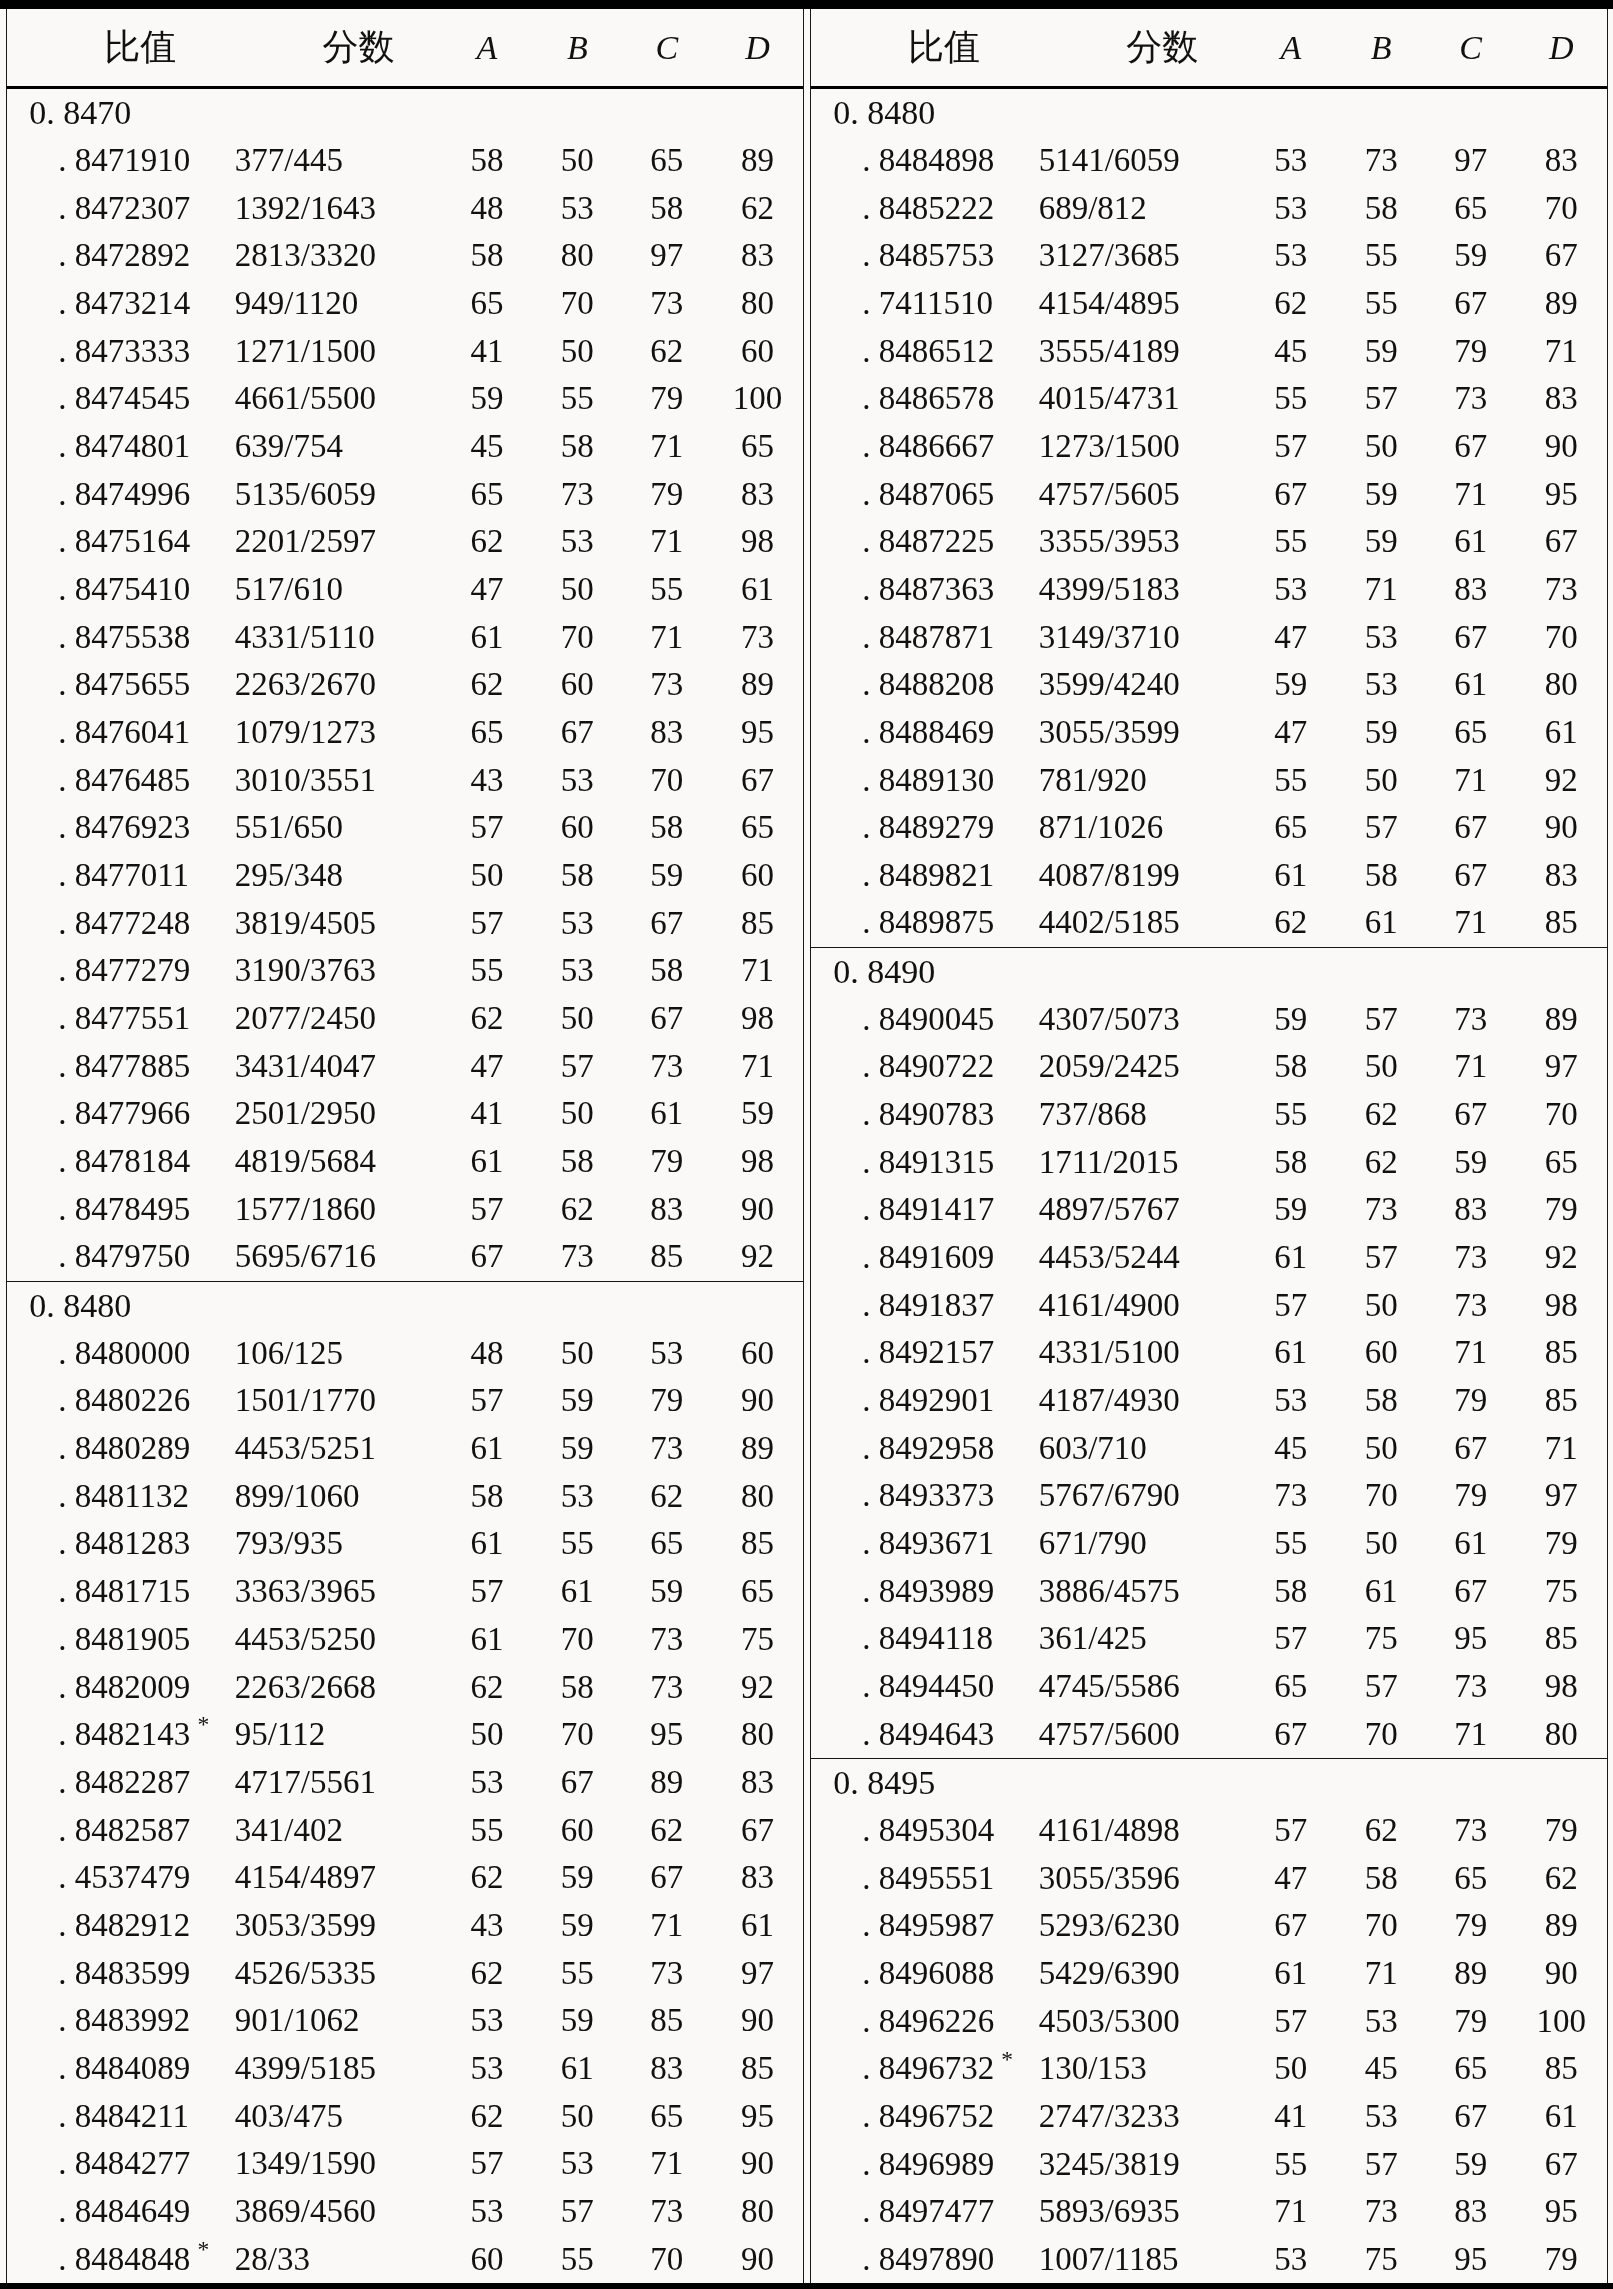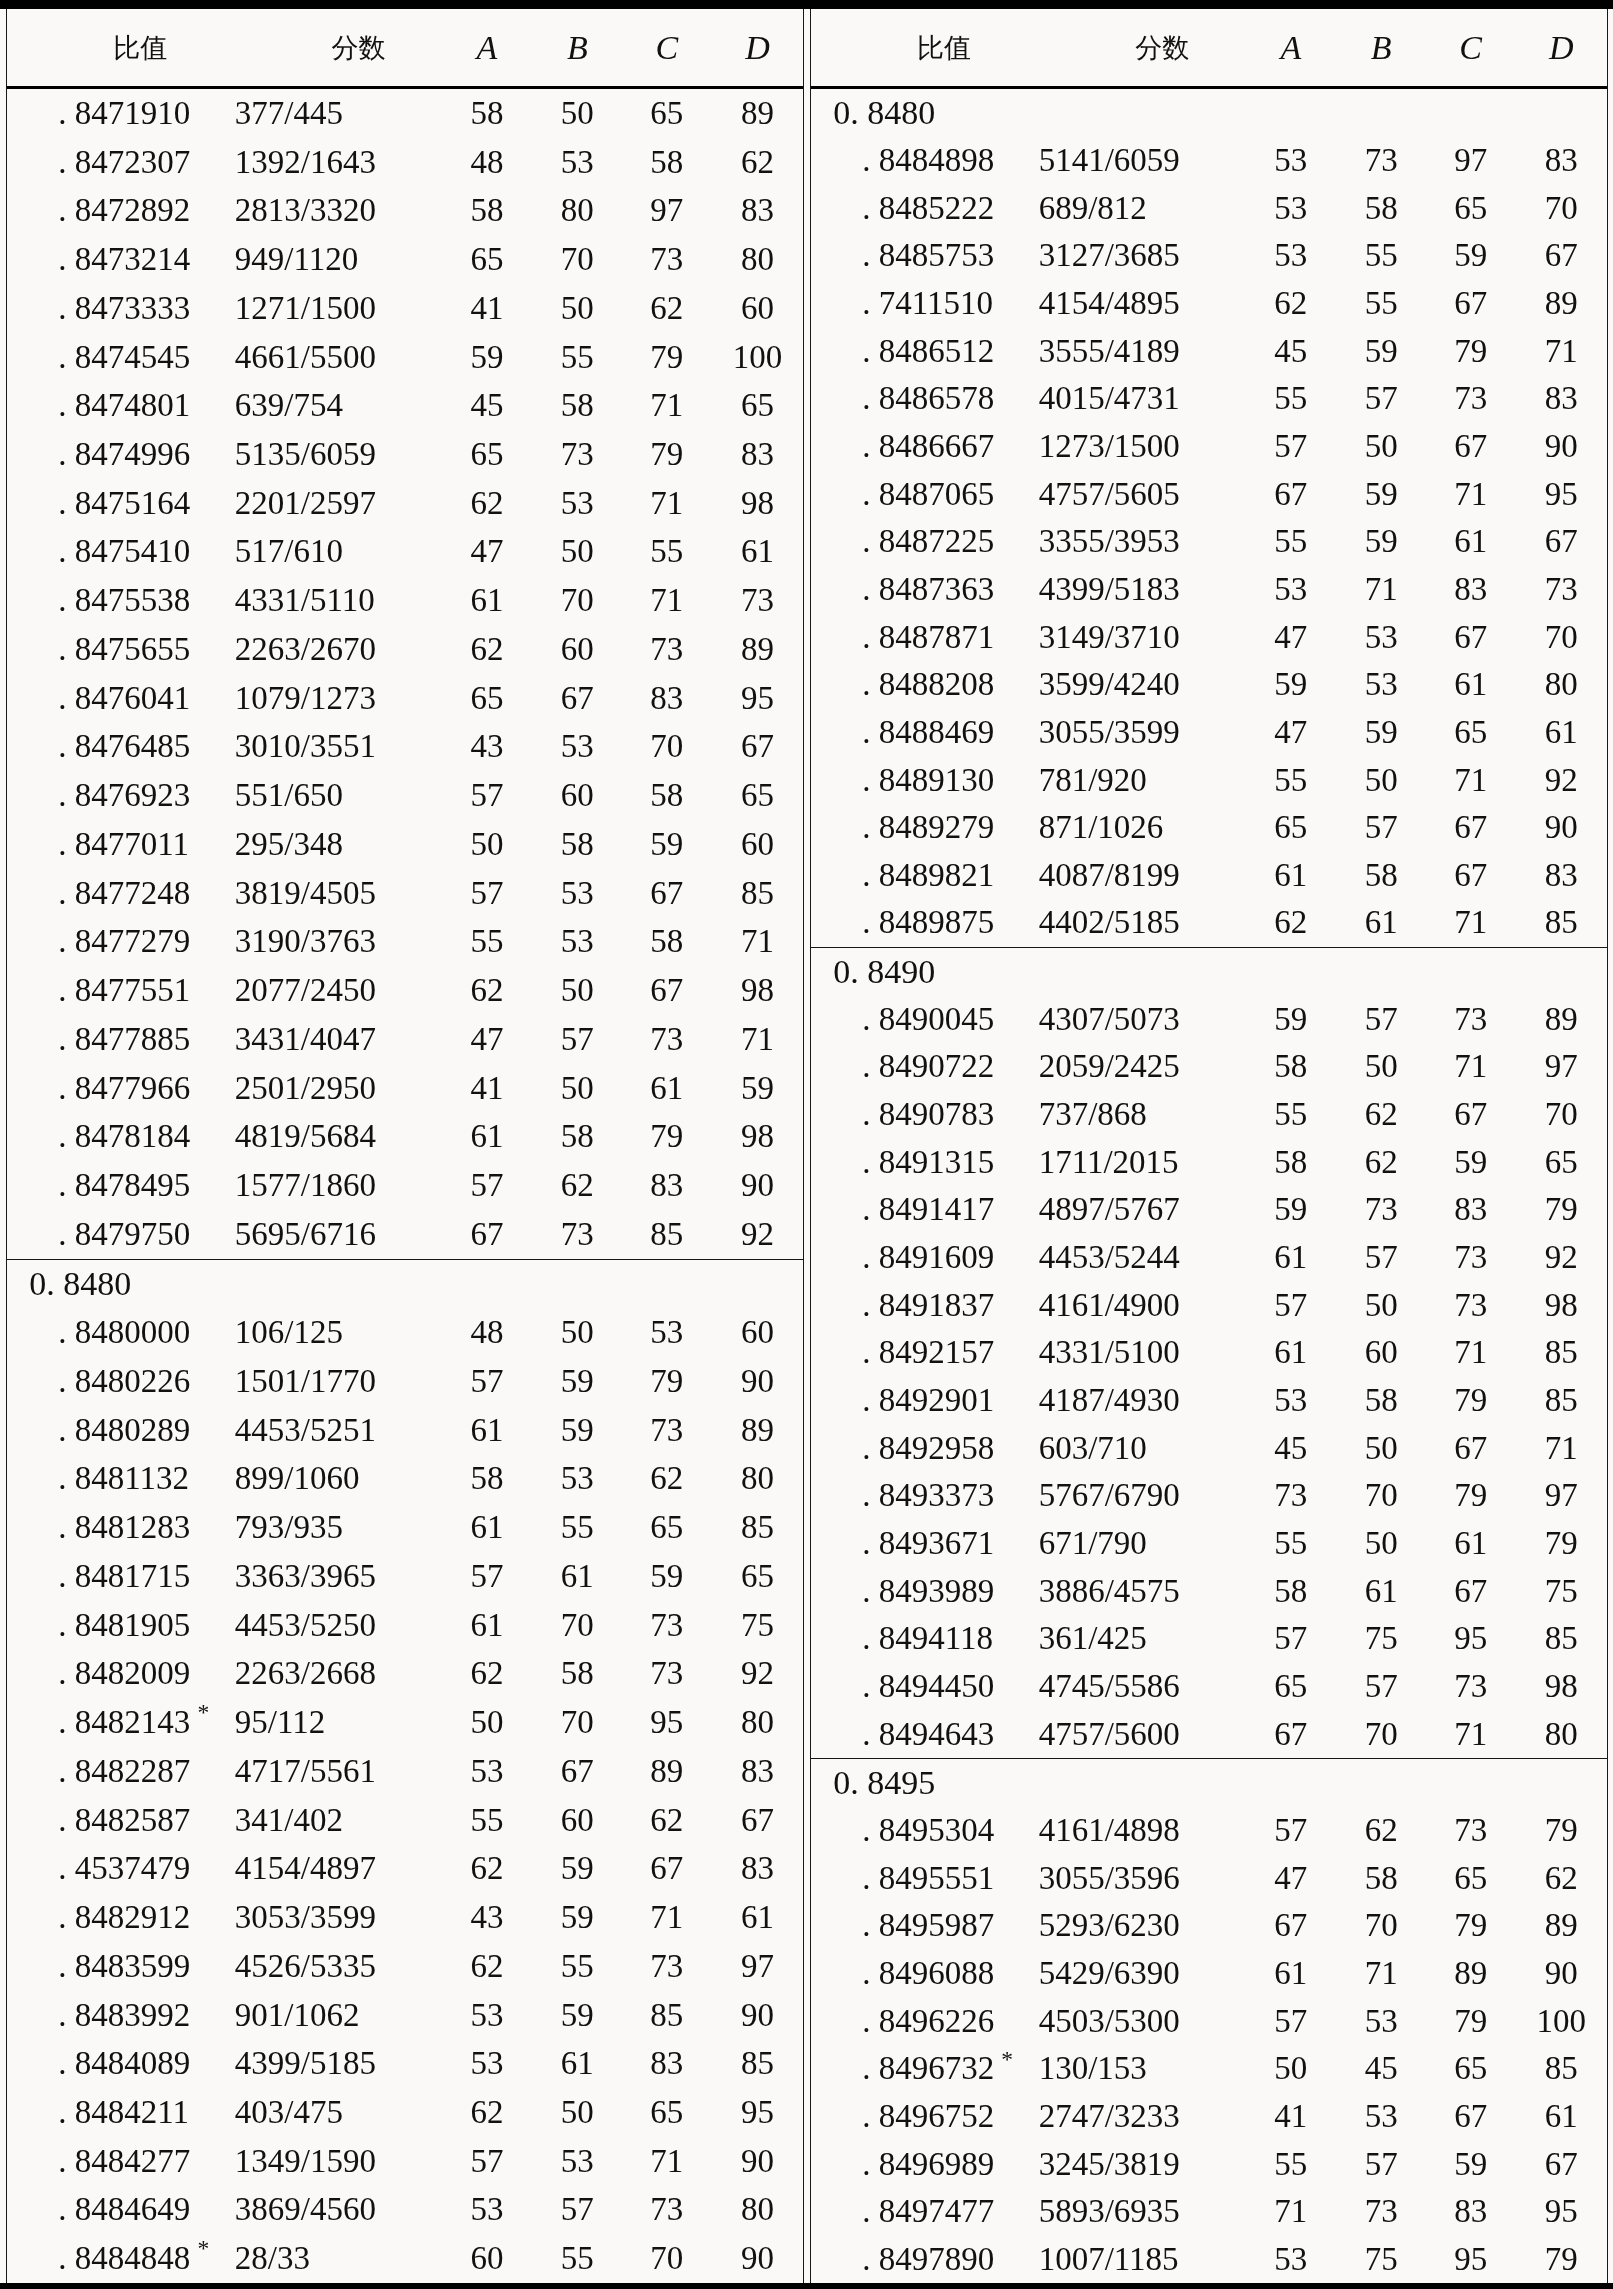--- a/index.html
+++ b/index.html
@@ -38,21 +38,21 @@
   }
   .thead {
     flex: 0 0 80px;
     display: grid;
     grid-template-columns: 27% 27.5% 11.6% 11.1% 11.4% 11.4%;
     align-items: center;
     border-bottom: 3.6px solid #000;
     box-sizing: border-box;
   }
   .h-cell {
-    font-size: 27px;
+    font-size: 36px;
     text-align: center;
     white-space: nowrap;
   }
   .h-ratio { padding-left: 51px; }
   .h-frac  { padding-left: 54px; }
   .h-letter {
     font-style: italic;
     font-size: 34px;
   }
   .rows {
@@ -108,20 +108,23 @@
   <div class="panel">
     <div class="thead">
       <span class="h-cell h-ratio">比值</span>
       <span class="h-cell h-frac">分数</span>
       <span class="h-cell h-letter">A</span>
       <span class="h-cell h-letter">B</span>
       <span class="h-cell h-letter">C</span>
       <span class="h-cell h-letter">D</span>
     </div>
     <div class="rows">
+        <div class="row section">
+          <span class="c-ratio">0. 8470</span>
+        </div>
         <div class="row">
           <span class="c-ratio">. 8471910</span>
           <span class="c-frac">377/445</span>
           <span class="c-val">58</span>
           <span class="c-val">50</span>
           <span class="c-val">65</span>
           <span class="c-val">89</span>
         </div>
         <div class="row">
           <span class="c-ratio">. 8472307</span>

